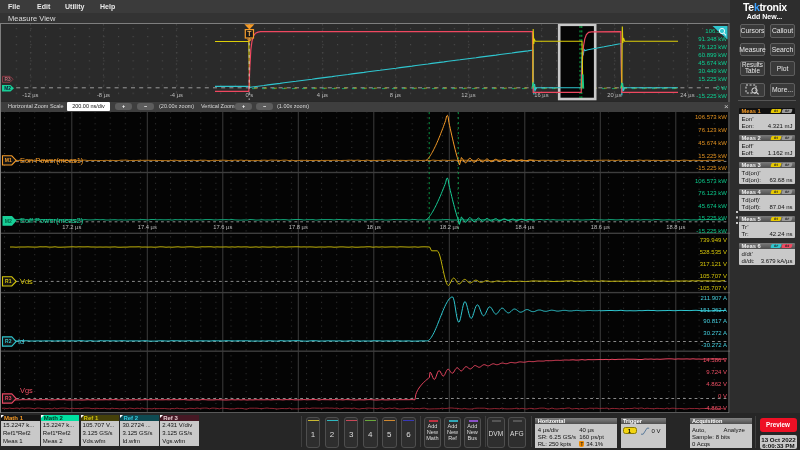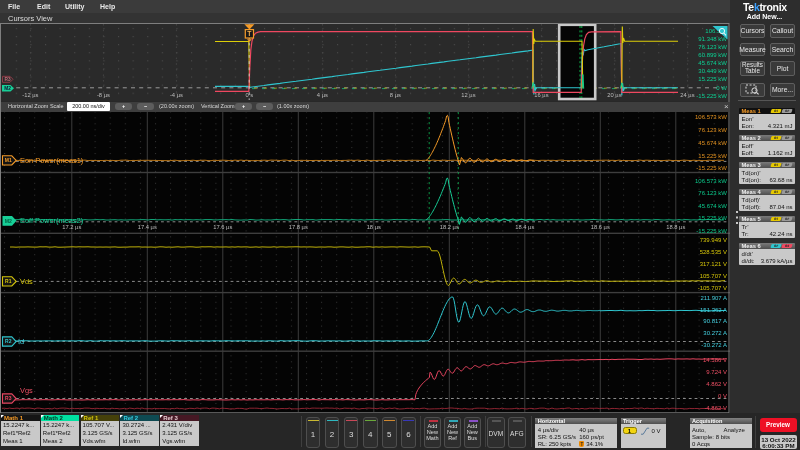--- a/index.html
+++ b/index.html
@@ -5,21 +5,21 @@
 .abs{position:absolute}
 </style></head><body>
 
 <div class="abs" style="left:0;top:0;width:731px;height:12.5px;background:#3b3b3b;color:#e9e9e9;font-size:7px;font-weight:bold">
 <span class="abs" style="left:8px;top:2.5px">File</span>
 <span class="abs" style="left:37px;top:2.5px">Edit</span>
 <span class="abs" style="left:65px;top:2.5px">Utility</span>
 <span class="abs" style="left:100px;top:2.5px">Help</span>
 </div>
 <div class="abs" style="left:0;top:12.5px;width:731px;height:11px;background:#333;color:#dcdcdc;font-size:7.5px">
-<span class="abs" style="left:8px;top:1.5px">Cursors View</span>
+<span class="abs" style="left:8px;top:1.5px">Measure View</span>
 </div>
 
 <svg width="731" height="450" viewBox="0 0 731 450" style="position:absolute;left:0;top:0">
 <defs>
 <pattern id="dots1" width="14.6" height="8.1" patternUnits="userSpaceOnUse" x="1.2" y="3.6">
 <rect width="1.1" height="1.1" fill="#4a4a4a"></rect>
       </pattern>
 <pattern id="dots2" width="15.1" height="5.95" patternUnits="userSpaceOnUse" x="4" y="4.3">
 <rect width="1" height="1" fill="#343434"></rect>
       </pattern>

